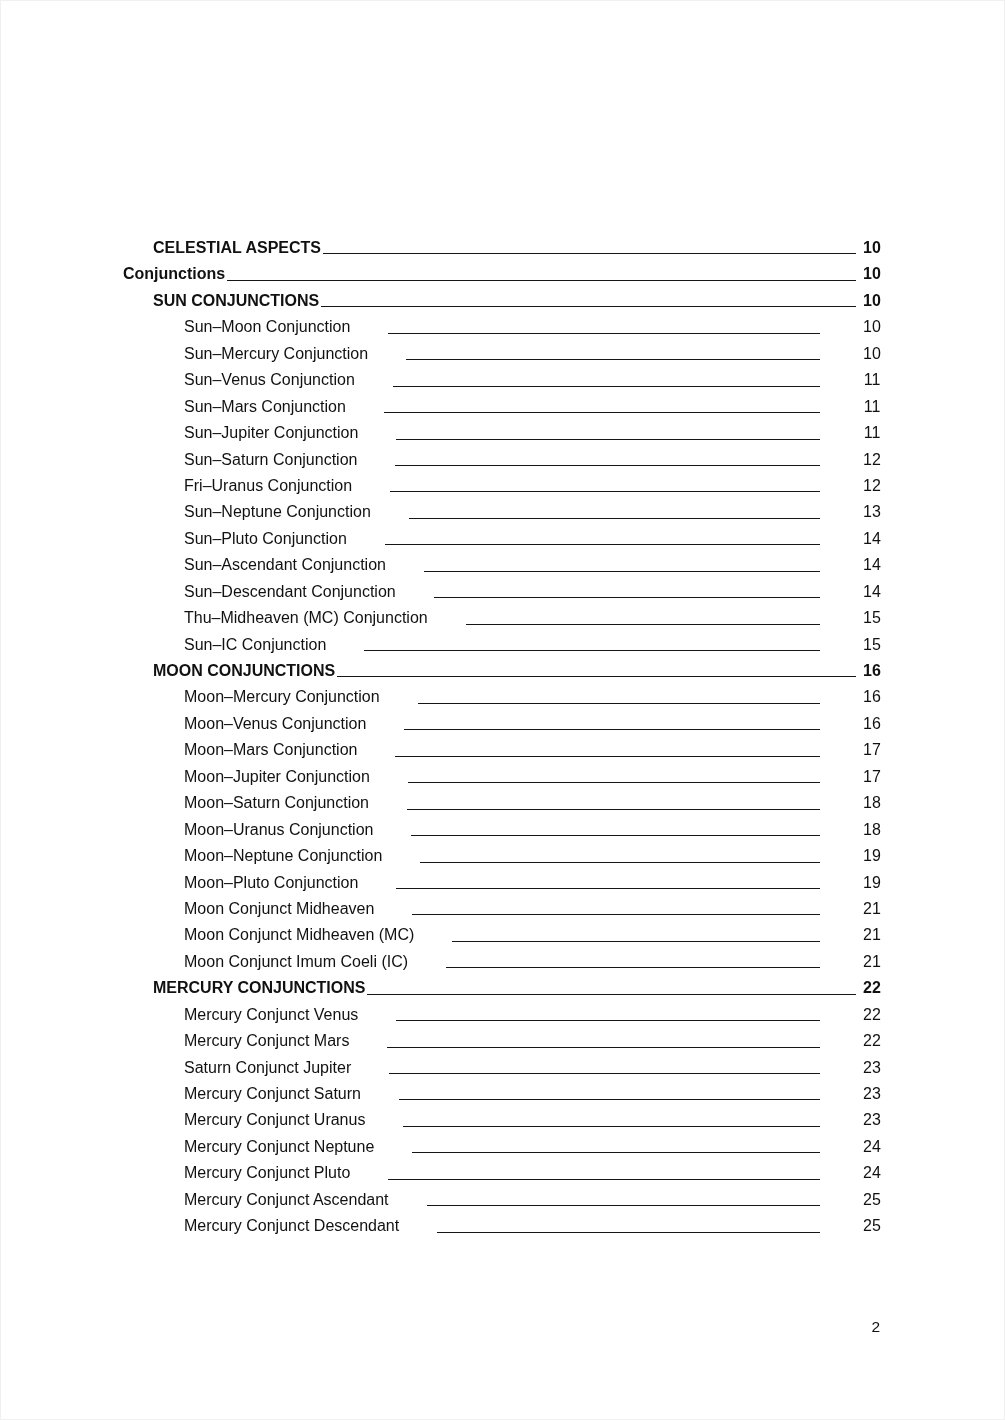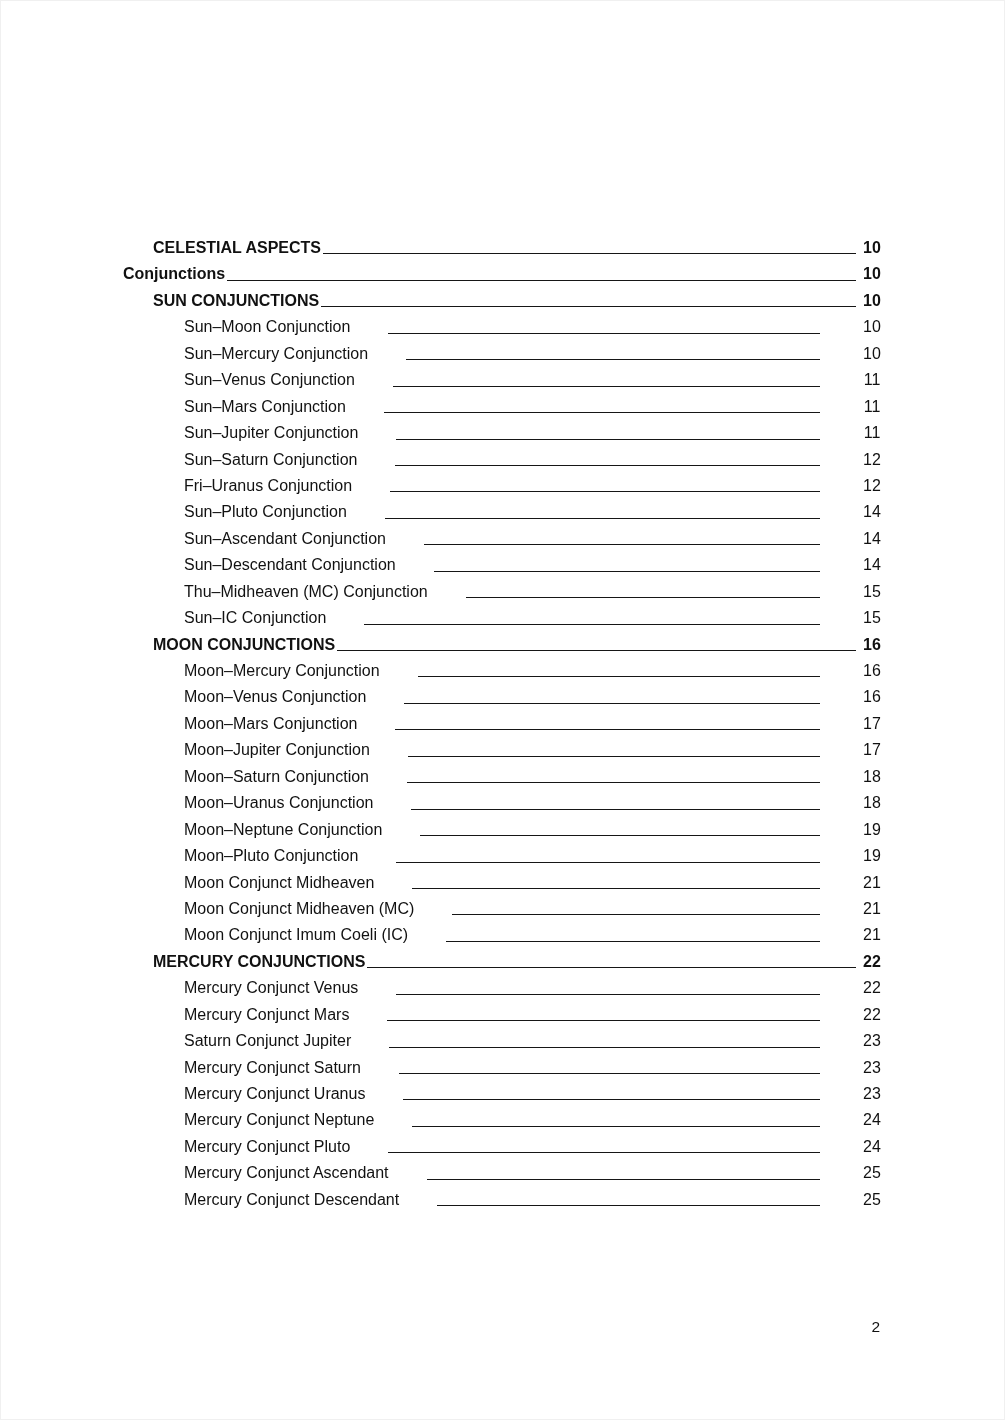--- a/index.html
+++ b/index.html
@@ -109,20 +109,25 @@
     <span class="toc-label">Sun–Saturn Conjunction</span>
     <span class="toc-leader"></span>
     <span class="toc-page">12</span>
   </div>
       <div class="toc-row level-2">
     <span class="toc-label">Fri–Uranus Conjunction</span>
     <span class="toc-leader"></span>
     <span class="toc-page">12</span>
   </div>
       <div class="toc-row level-2">
+    <span class="toc-label">Sun–Neptune Conjunction</span>
+    <span class="toc-leader"></span>
+    <span class="toc-page">13</span>
+  </div>
+      <div class="toc-row level-2">
     <span class="toc-label">Sun–Pluto Conjunction</span>
     <span class="toc-leader"></span>
     <span class="toc-page">14</span>
   </div>
       <div class="toc-row level-2">
     <span class="toc-label">Sun–Ascendant Conjunction</span>
     <span class="toc-leader"></span>
     <span class="toc-page">14</span>
   </div>
       <div class="toc-row level-2">

